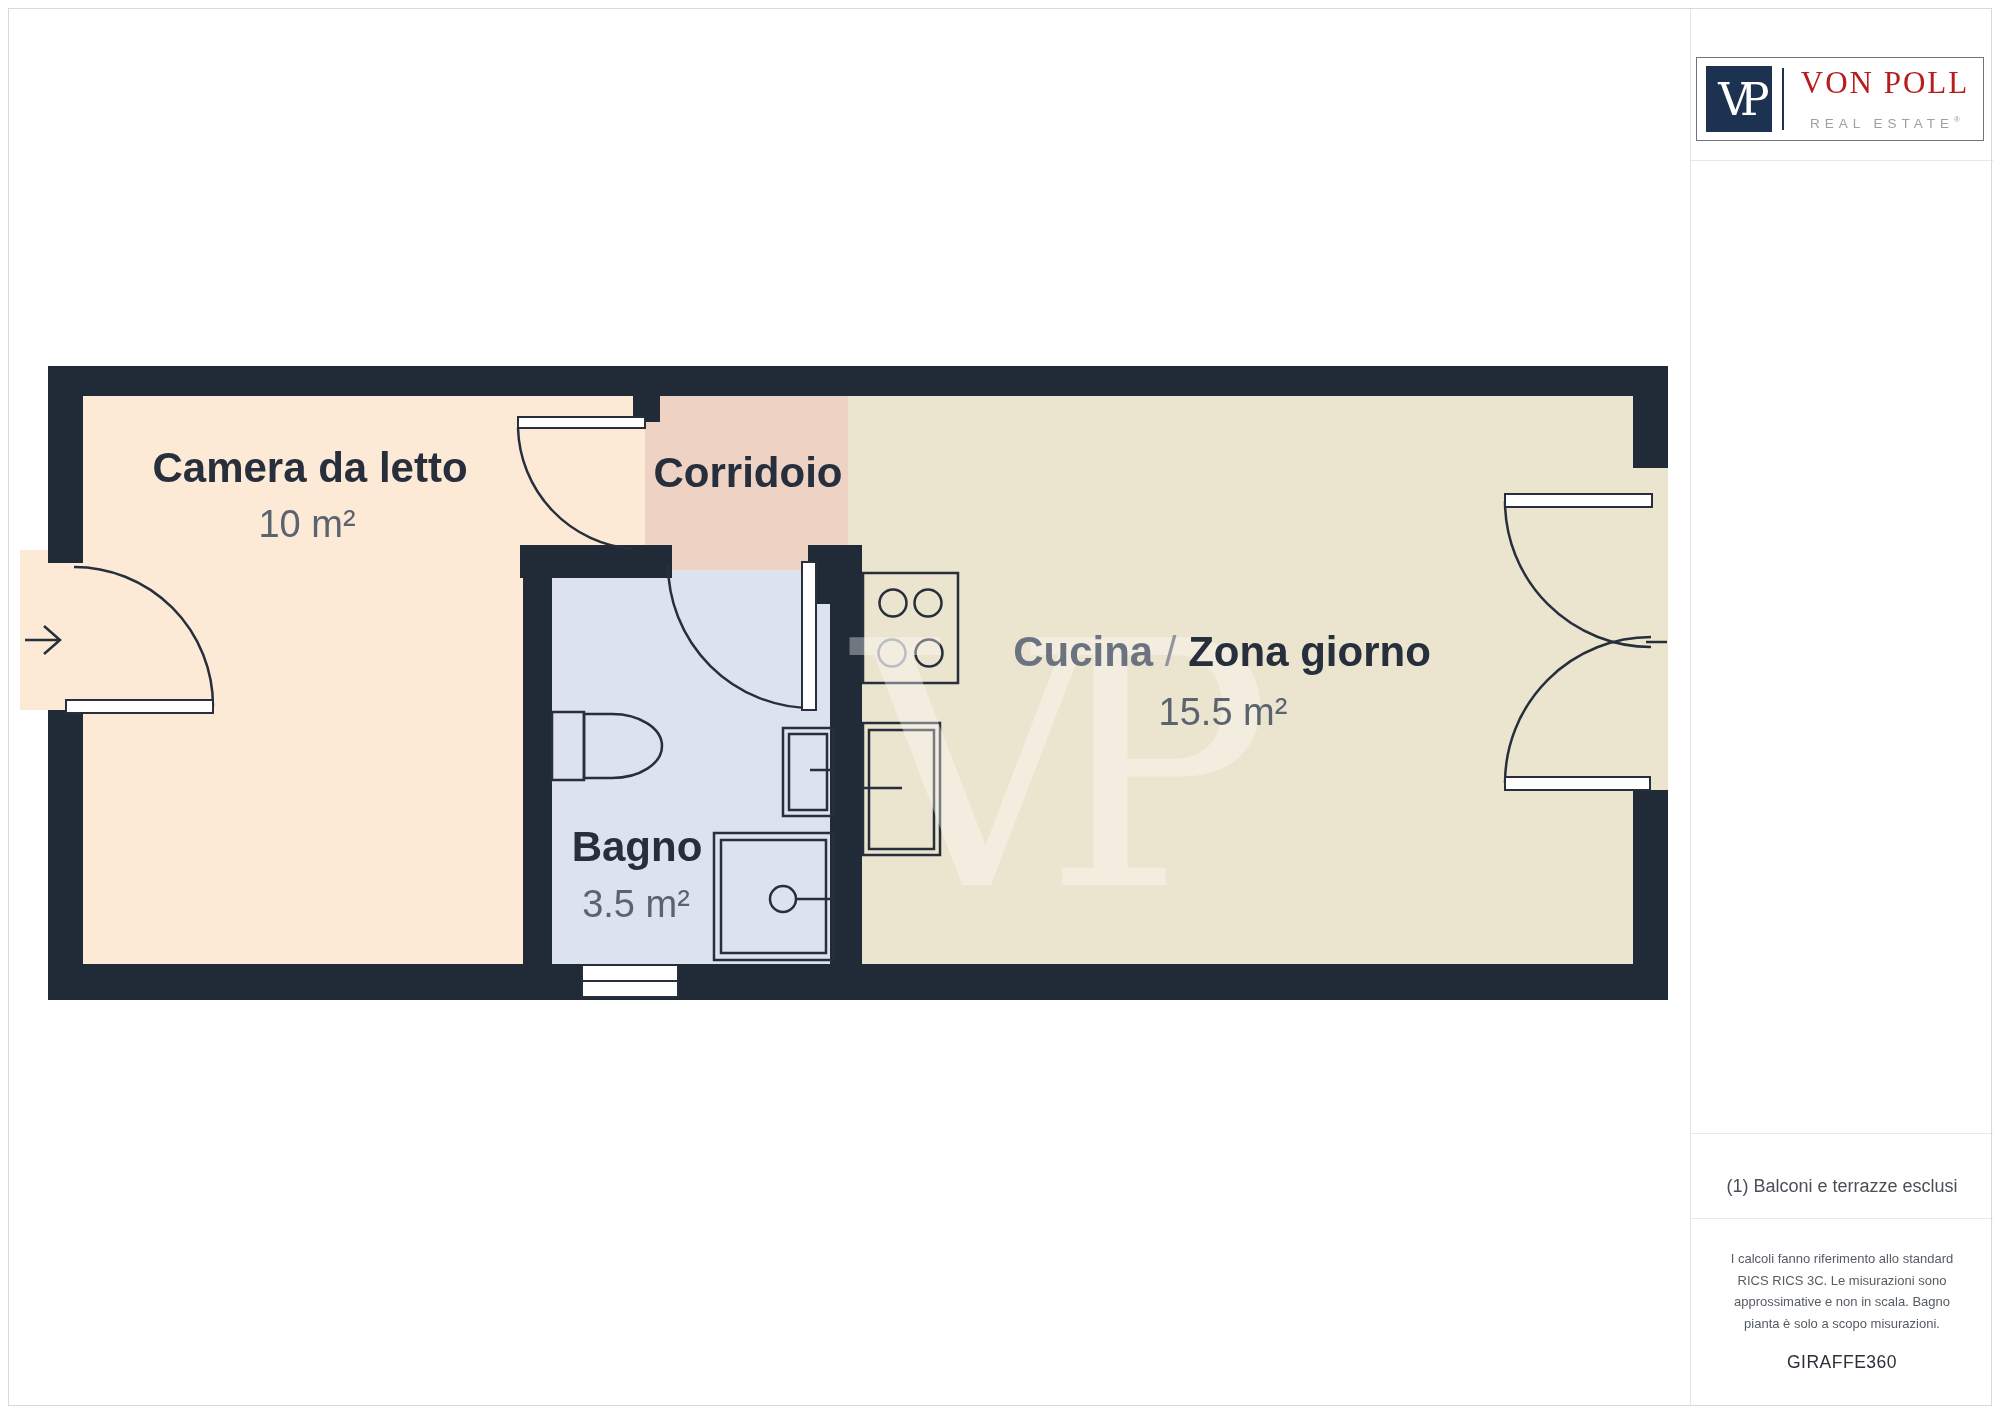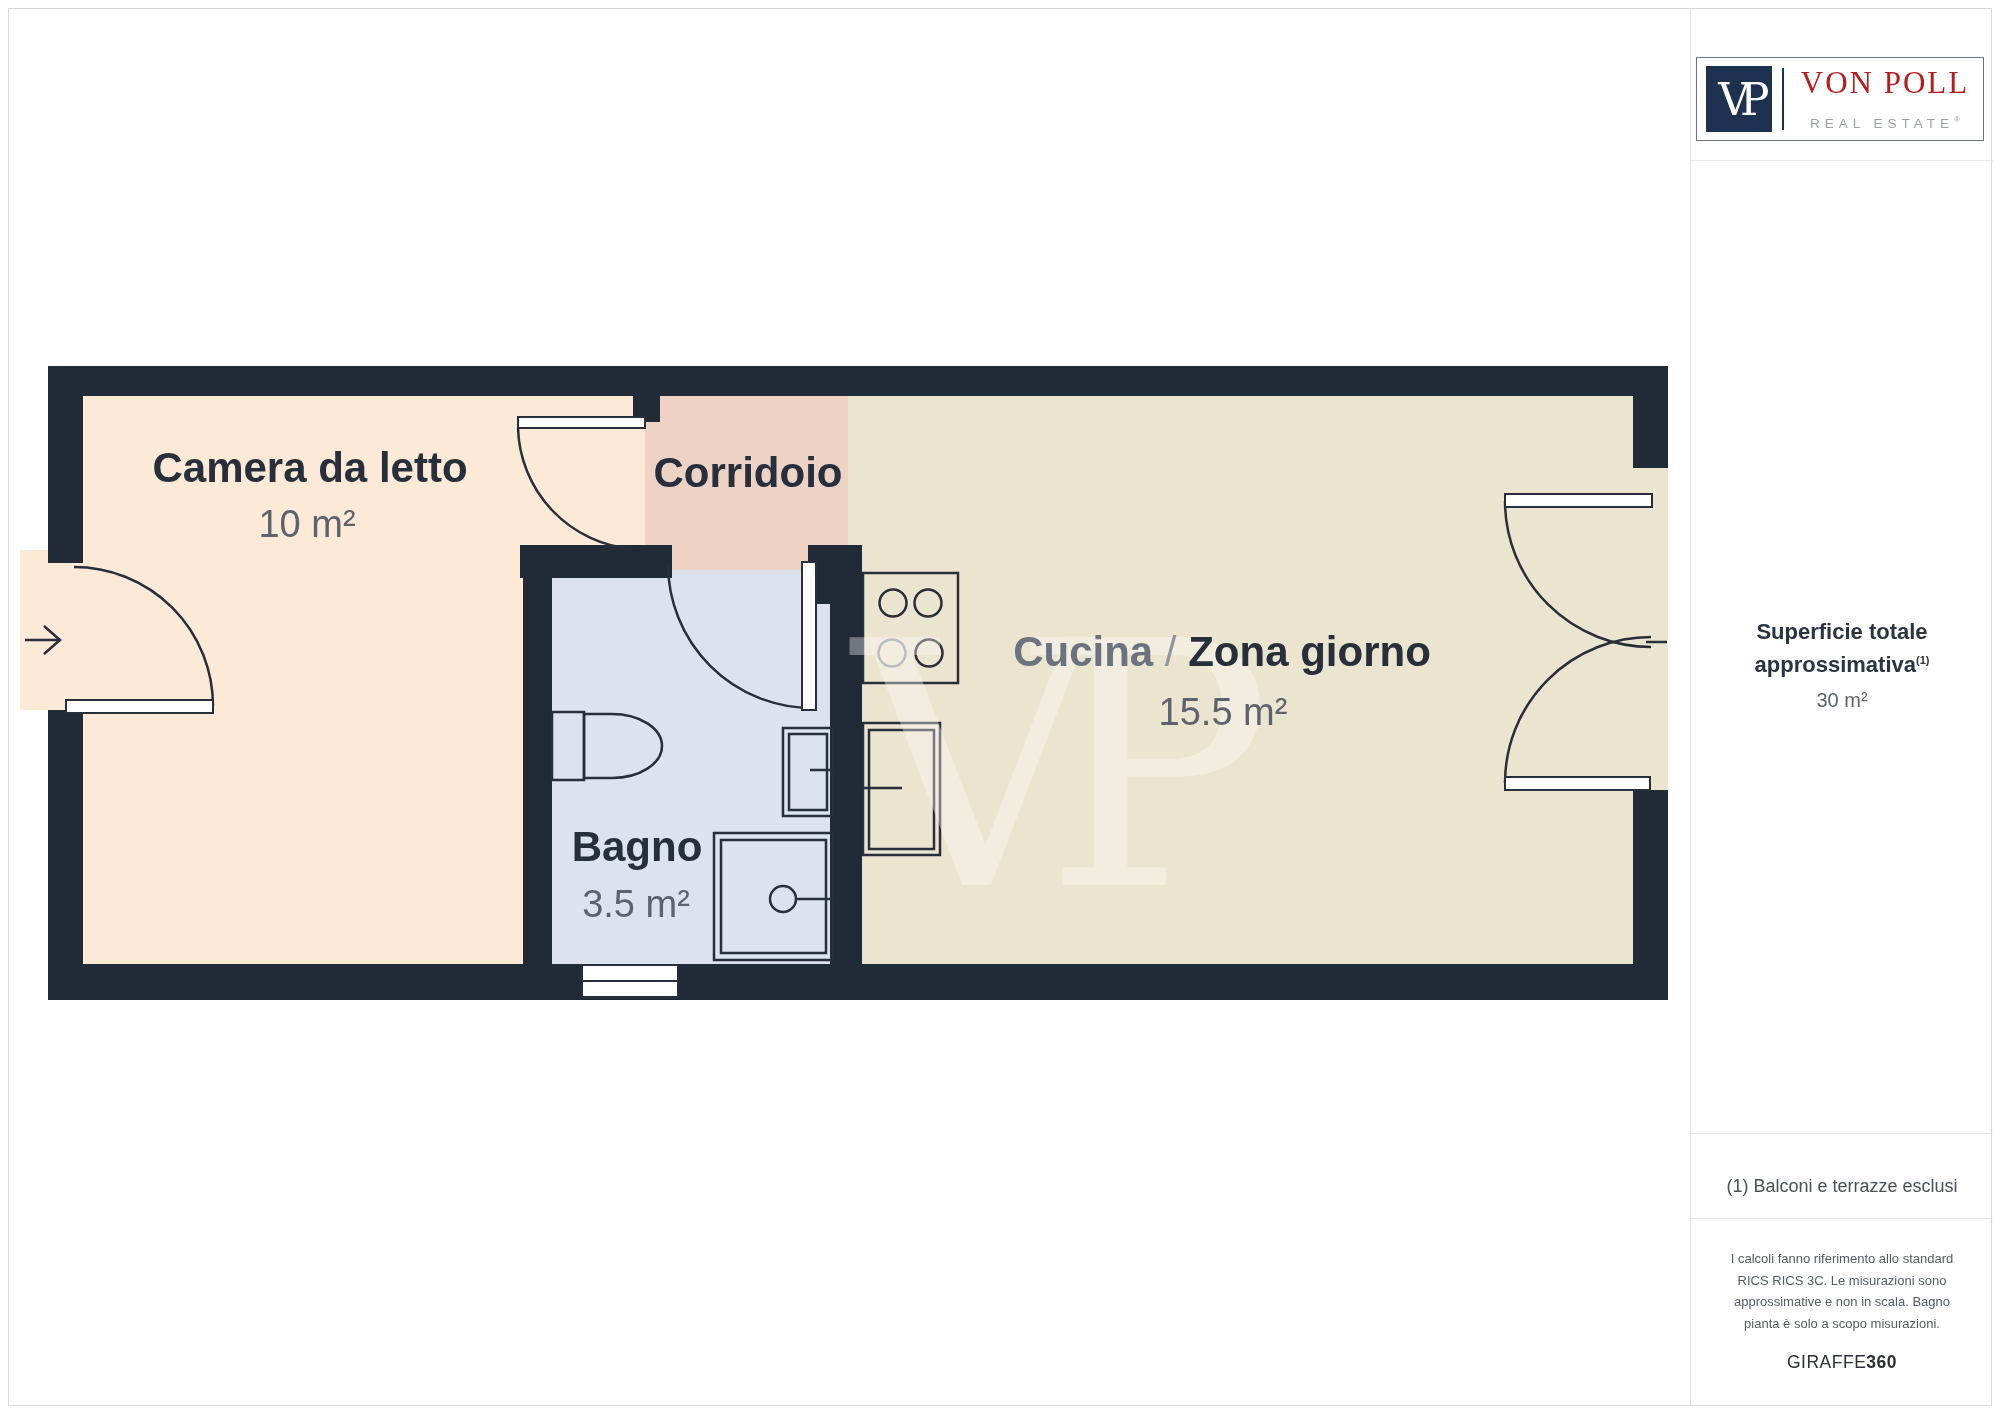--- a/index.html
+++ b/index.html
@@ -26,21 +26,21 @@
   .brand{font-family:"Liberation Serif",serif;font-weight:400;font-size:31px;letter-spacing:2px;color:#b91c1c;line-height:1.05;}
   .tagline{font-size:13.5px;letter-spacing:5px;color:#9ba1a7;margin-top:15px;}
   .tagline sup{font-size:8px;letter-spacing:0;}
   .area-block{position:absolute;top:610px;left:0;right:0;text-align:center;}
   .area-label{font-weight:700;font-size:22px;color:#2b3442;line-height:28px;}
   .area-label sup{font-size:11px;}
   .area-value{font-size:20px;color:#5b6370;margin-top:10px;}
   .footnote{position:absolute;top:1168px;left:0;right:0;text-align:center;font-size:18px;color:#4a5057;}
   .disclaimer{position:absolute;top:1240px;left:10px;right:10px;text-align:center;font-size:13px;color:#555c64;line-height:21.5px;}
   .giraffe{position:absolute;top:1344px;left:0;right:0;text-align:center;font-size:17.5px;color:#2b2f38;letter-spacing:.5px;}
-  .giraffe .g-bold{font-weight:700;}
+  .giraffe .g-bold{font-weight:400;}
 </style>
 </head>
 <body>
 
 <div class="page">
 
   <svg class="plan" width="2000" height="1414" viewBox="0 0 2000 1414">
 
     <rect x="20" y="550" width="63" height="160" fill="#fcead7"></rect>
     <polygon points="83,396 645,396 645,545 523,545 523,964 83,964" fill="#fcead7"></polygon>
@@ -130,27 +130,20 @@
       </div>
       <div class="logo-divider"></div>
       <div class="logo-text">
         <div class="brand">VON POLL</div>
         <div class="tagline"><span>REAL ESTATE</span><sup>®</sup></div>
       </div>
     </div>
 
     <div class="hr hr1"></div>
 
-    <div class="area-block">
-      <div class="area-label">
-        <div>Superficie totale</div>
-        <div><span>approssimativa</span><sup>(1)</sup></div>
-      </div>
-      <div class="area-value">30 m²</div>
-    </div>
 
     <div class="hr hr2"></div>
     <div class="footnote">(1) Balconi e terrazze esclusi</div>
     <div class="hr hr3"></div>
 
     <div class="disclaimer">
       <div>I calcoli fanno riferimento allo standard</div>
       <div>RICS RICS 3C. Le misurazioni sono</div>
       <div>approssimative e non in scala. Bagno</div>
       <div>pianta è solo a scopo misurazioni.</div>

